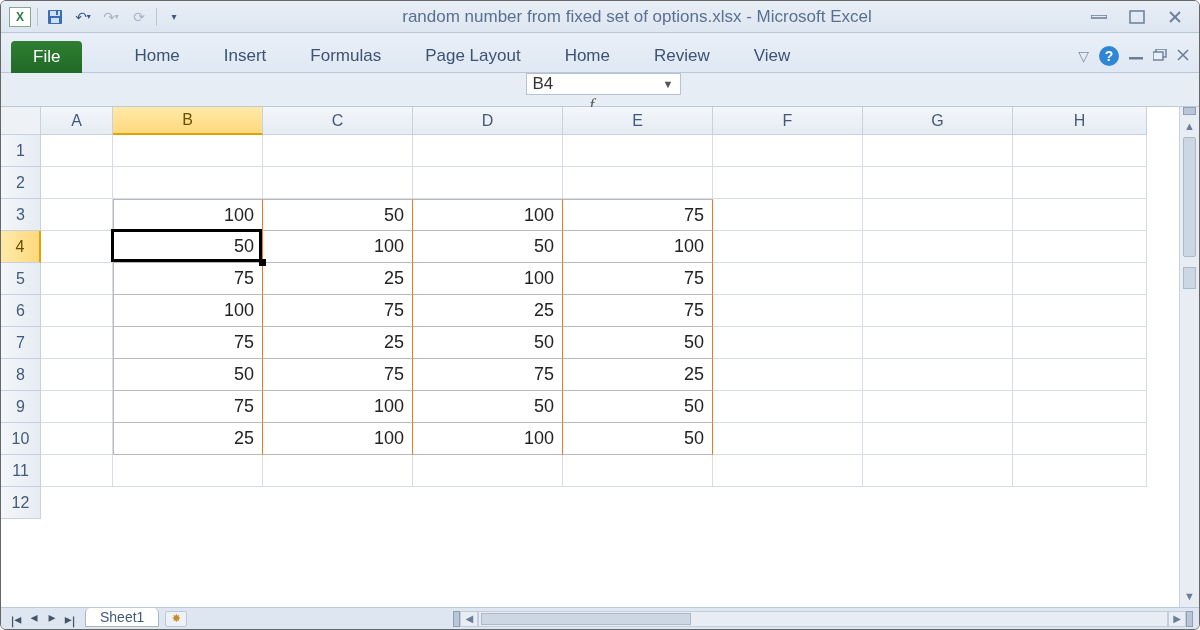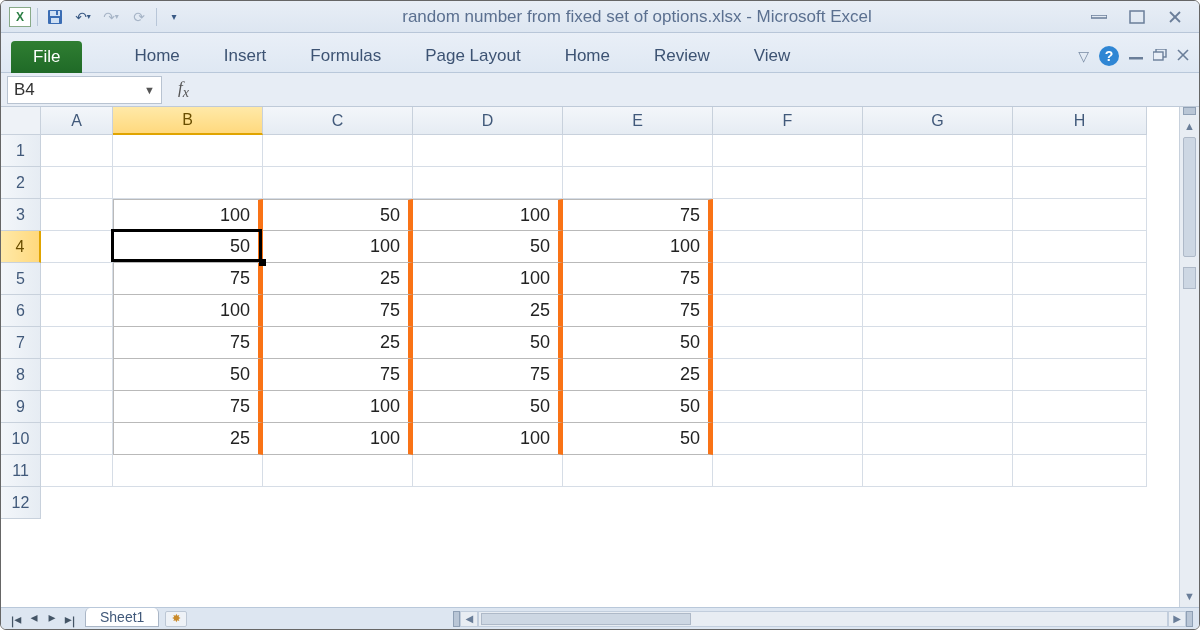--- a/index.html
+++ b/index.html
@@ -51,21 +51,21 @@
   }
   .tab { color:#3d5373; font-size:17px; padding:6px 22px; }
   .ribbon-right { position:absolute; right:10px; bottom:6px; display:flex; gap:10px; align-items:center; color:#6a7e99; }
   .help-icon { background:#2f86d4; color:#fff; border-radius:50%; width:20px; height:20px; display:flex; align-items:center; justify-content:center; font-size:14px; font-weight:bold; }
 
   
   .formula-row {
     height: 34px;
     background:#e7edf5;
     border-bottom:1px solid #bfcad8;
-    display:flex; align-items:center;
+    display:flex; align-items:center;flex-direction:column;
   }
   .namebox {
     width: 155px; height:28px; margin-left:6px;
     background:#fff; border:1px solid #b8c3d1;
     display:flex; align-items:center; justify-content:space-between;
     padding:0 6px; font-size:17px; color:#333;
   }
   .namebox .dd { color:#555; font-size:11px; }
   .fb-btns { display:flex; gap:16px; padding:0 16px; color:#8a97a8; font-size:15px; }
   .fb-fx { font-style:italic; color:#555; font-family: "Times New Roman", serif; font-size:17px; padding-right:10px;}
@@ -97,21 +97,21 @@
   }
   .rowhead.sel { background:linear-gradient(to right,#ffe9a8,#ffd97e); color:#6a4e00; border-right:2px solid #e0a400;}
   .cells { position:relative; }
   .row { display:flex; height:32px; }
   .cell {
     border-right:1px solid #d6dde6; border-bottom:1px solid #d6dde6;
     display:flex; align-items:center; justify-content:flex-end;
     padding:0 8px; font-size:18px; color:#222; background:#fff;
   }
   .cell.hl { font-weight:600; justify-content:flex-start; font-size:19px; }
-  .cell.databox { border-right:5px solid #f97316; border-bottom:1px solid #b9b9b9; }
+  .cell.databox { border-right:1px solid #f97316; border-bottom:1px solid #b9b9b9; }
   .cell.databox.topedge { border-top:1px solid #b9b9b9; }
   .cell.databox.leftedge { border-left:1px solid #b9b9b9; }
 
   .selection {
     position:absolute; border:3px solid #000; background:transparent;
     pointer-events:none;
   }
   .fill-handle { position:absolute; width:7px; height:7px; background:#000; }
 
   .vscroll { width:20px; background:#e8edf3; border-left:1px solid #c8d1dc; position:relative;}

